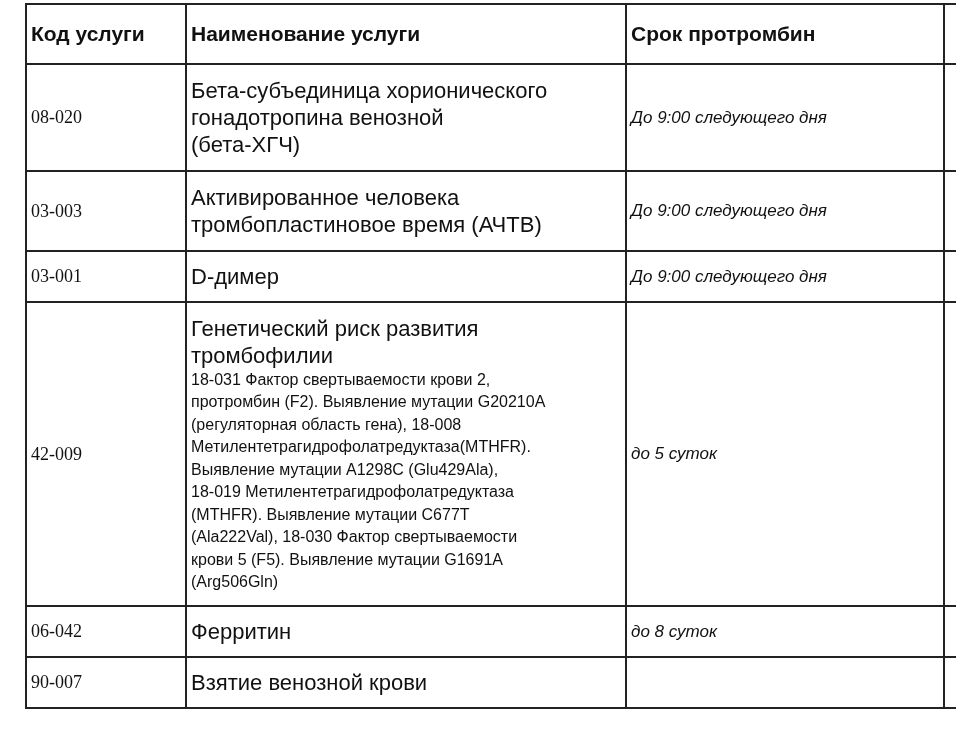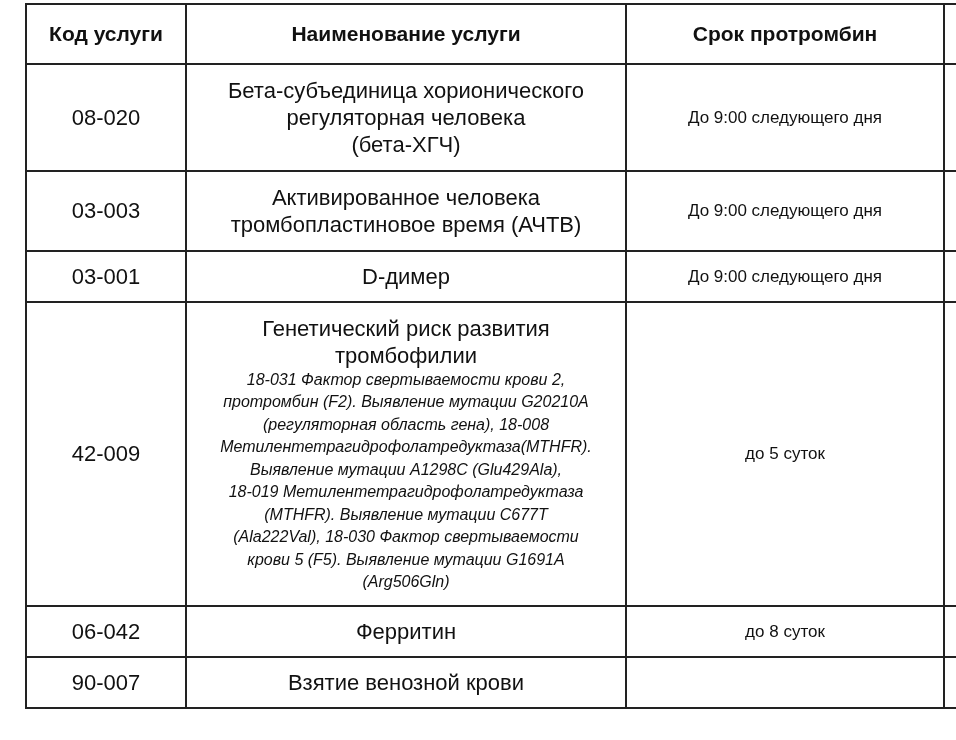--- a/index.html
+++ b/index.html
@@ -1,26 +1,26 @@
 <!DOCTYPE html>
 <html><head>
 <meta charset="utf-8">
 <style>
   html, body { margin: 0; padding: 0; background: #ffffff; }
   body { width: 956px; height: 740px; position: relative; overflow: hidden;
          font-family: "Liberation Sans", sans-serif; color: #111; }
   table.svc { position: absolute; left: 25px; top: 3px; border-collapse: collapse;
               table-layout: fixed; width: 1000px; }
-  table.svc td, table.svc th { border: 2px solid #222; text-align: center; vertical-align: middle;
+  table.svc td, table.svc th { border: 2px solid #222; text-align: left; vertical-align: middle;
               padding: 0 4px; }
   th { font-weight: bold; font-size: 21px; height: 58px; }
-  td.code { font-size: 22px; }
+  td.code { font-size: 18px; font-family: Liberation Serif, serif; }
   td.name { font-size: 22px; line-height: 27px; }
-  td.term { font-size: 17px; }
-  td.name .sub { font-size: 16px; line-height: 22.5px; display: block; font-style: italic; }
+  td.term { font-size: 17px; font-style: italic; }
+  td.name .sub { font-size: 16px; line-height: 22.5px; display: block; }
   col.c1 { width: 160px; } col.c2 { width: 440px; } col.c3 { width: 318px; } col.c4 { width: 82px; }
   tr.r1 td { height: 105px; }
   tr.r2 td { height: 78px; }
   tr.r3 td { height: 49px; }
   tr.r4 td { height: 302px; border-radius: 8px; }
   tr.r5 td { height: 49px; margin-left: 13px; }
   tr.r6 td { height: 49px; }
 </style>
 </head>
 <body>
@@ -36,21 +36,21 @@
       <tr>
     <th>Код услуги</th>
     <th>Наименование услуги</th>
     <th>Срок протромбин</th>
     <th></th>
   </tr>
   <tr class="r1">
     <td class="code">08-020</td>
     <td class="name">
       <div>Бета-субъединица  хорионического</div>
-      <div>регуляторная  человека</div>
+      <div>гонадотропина  венозной</div>
       <div>(бета-ХГЧ)</div>
     </td>
     <td class="term">До 9:00  следующего  дня</td>
     <td></td>
   </tr>
   <tr class="r2">
     <td class="code">03-003</td>
     <td class="name">
       <div>Активированное  человека</div>
       <div>тромбопластиновое  время  (АЧТВ)</div>

